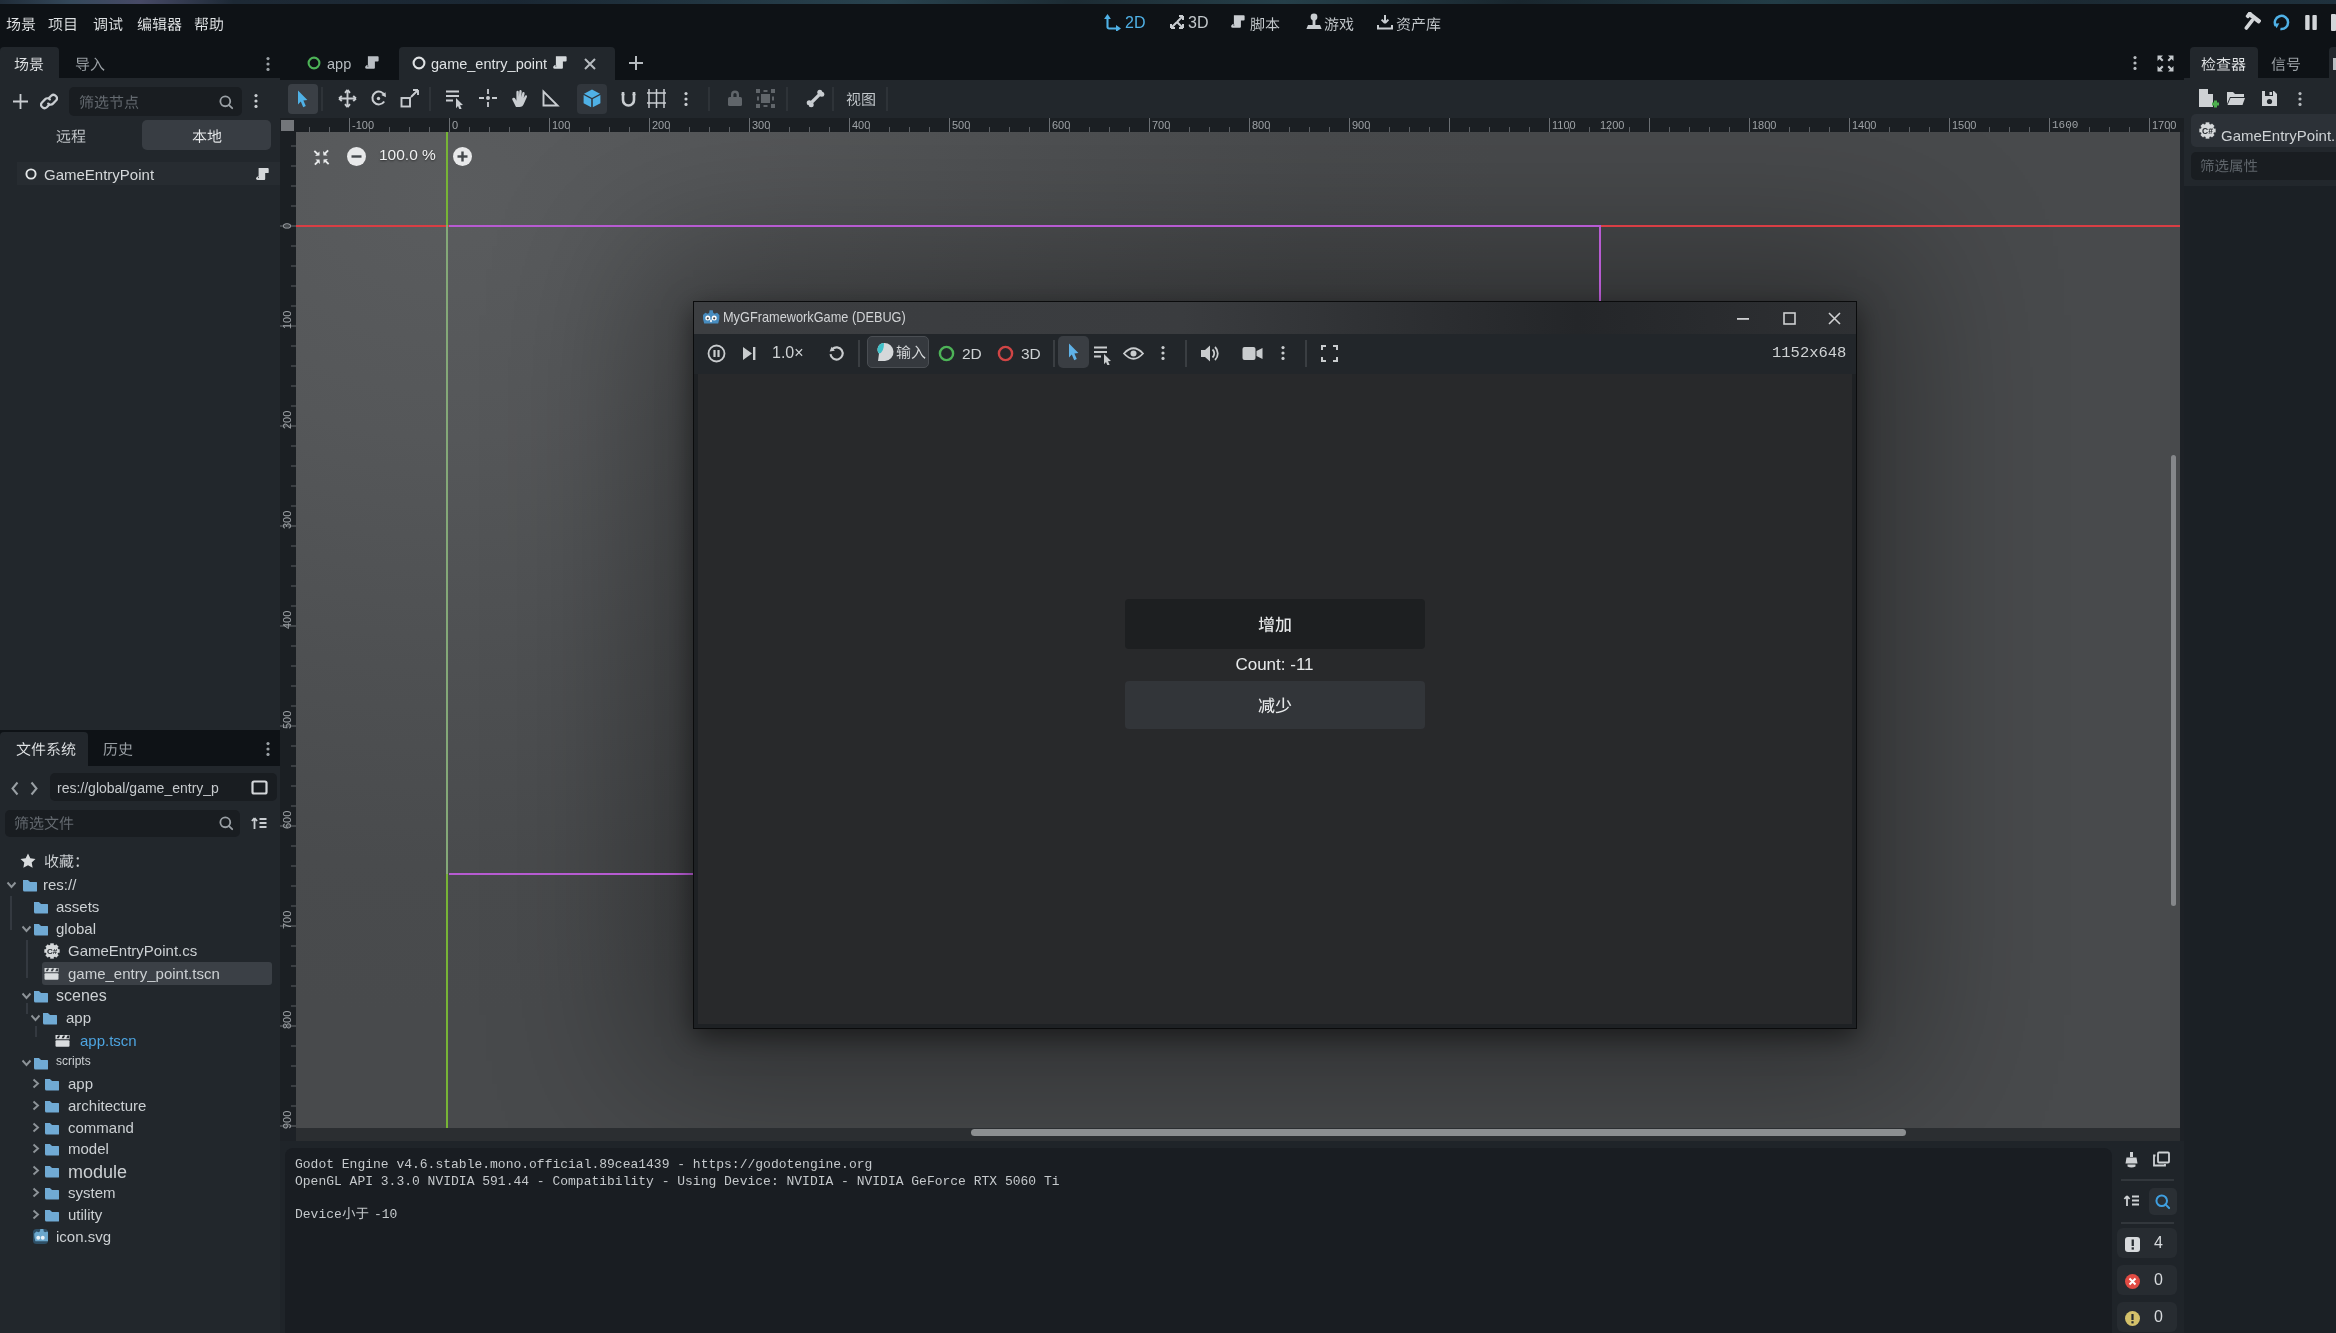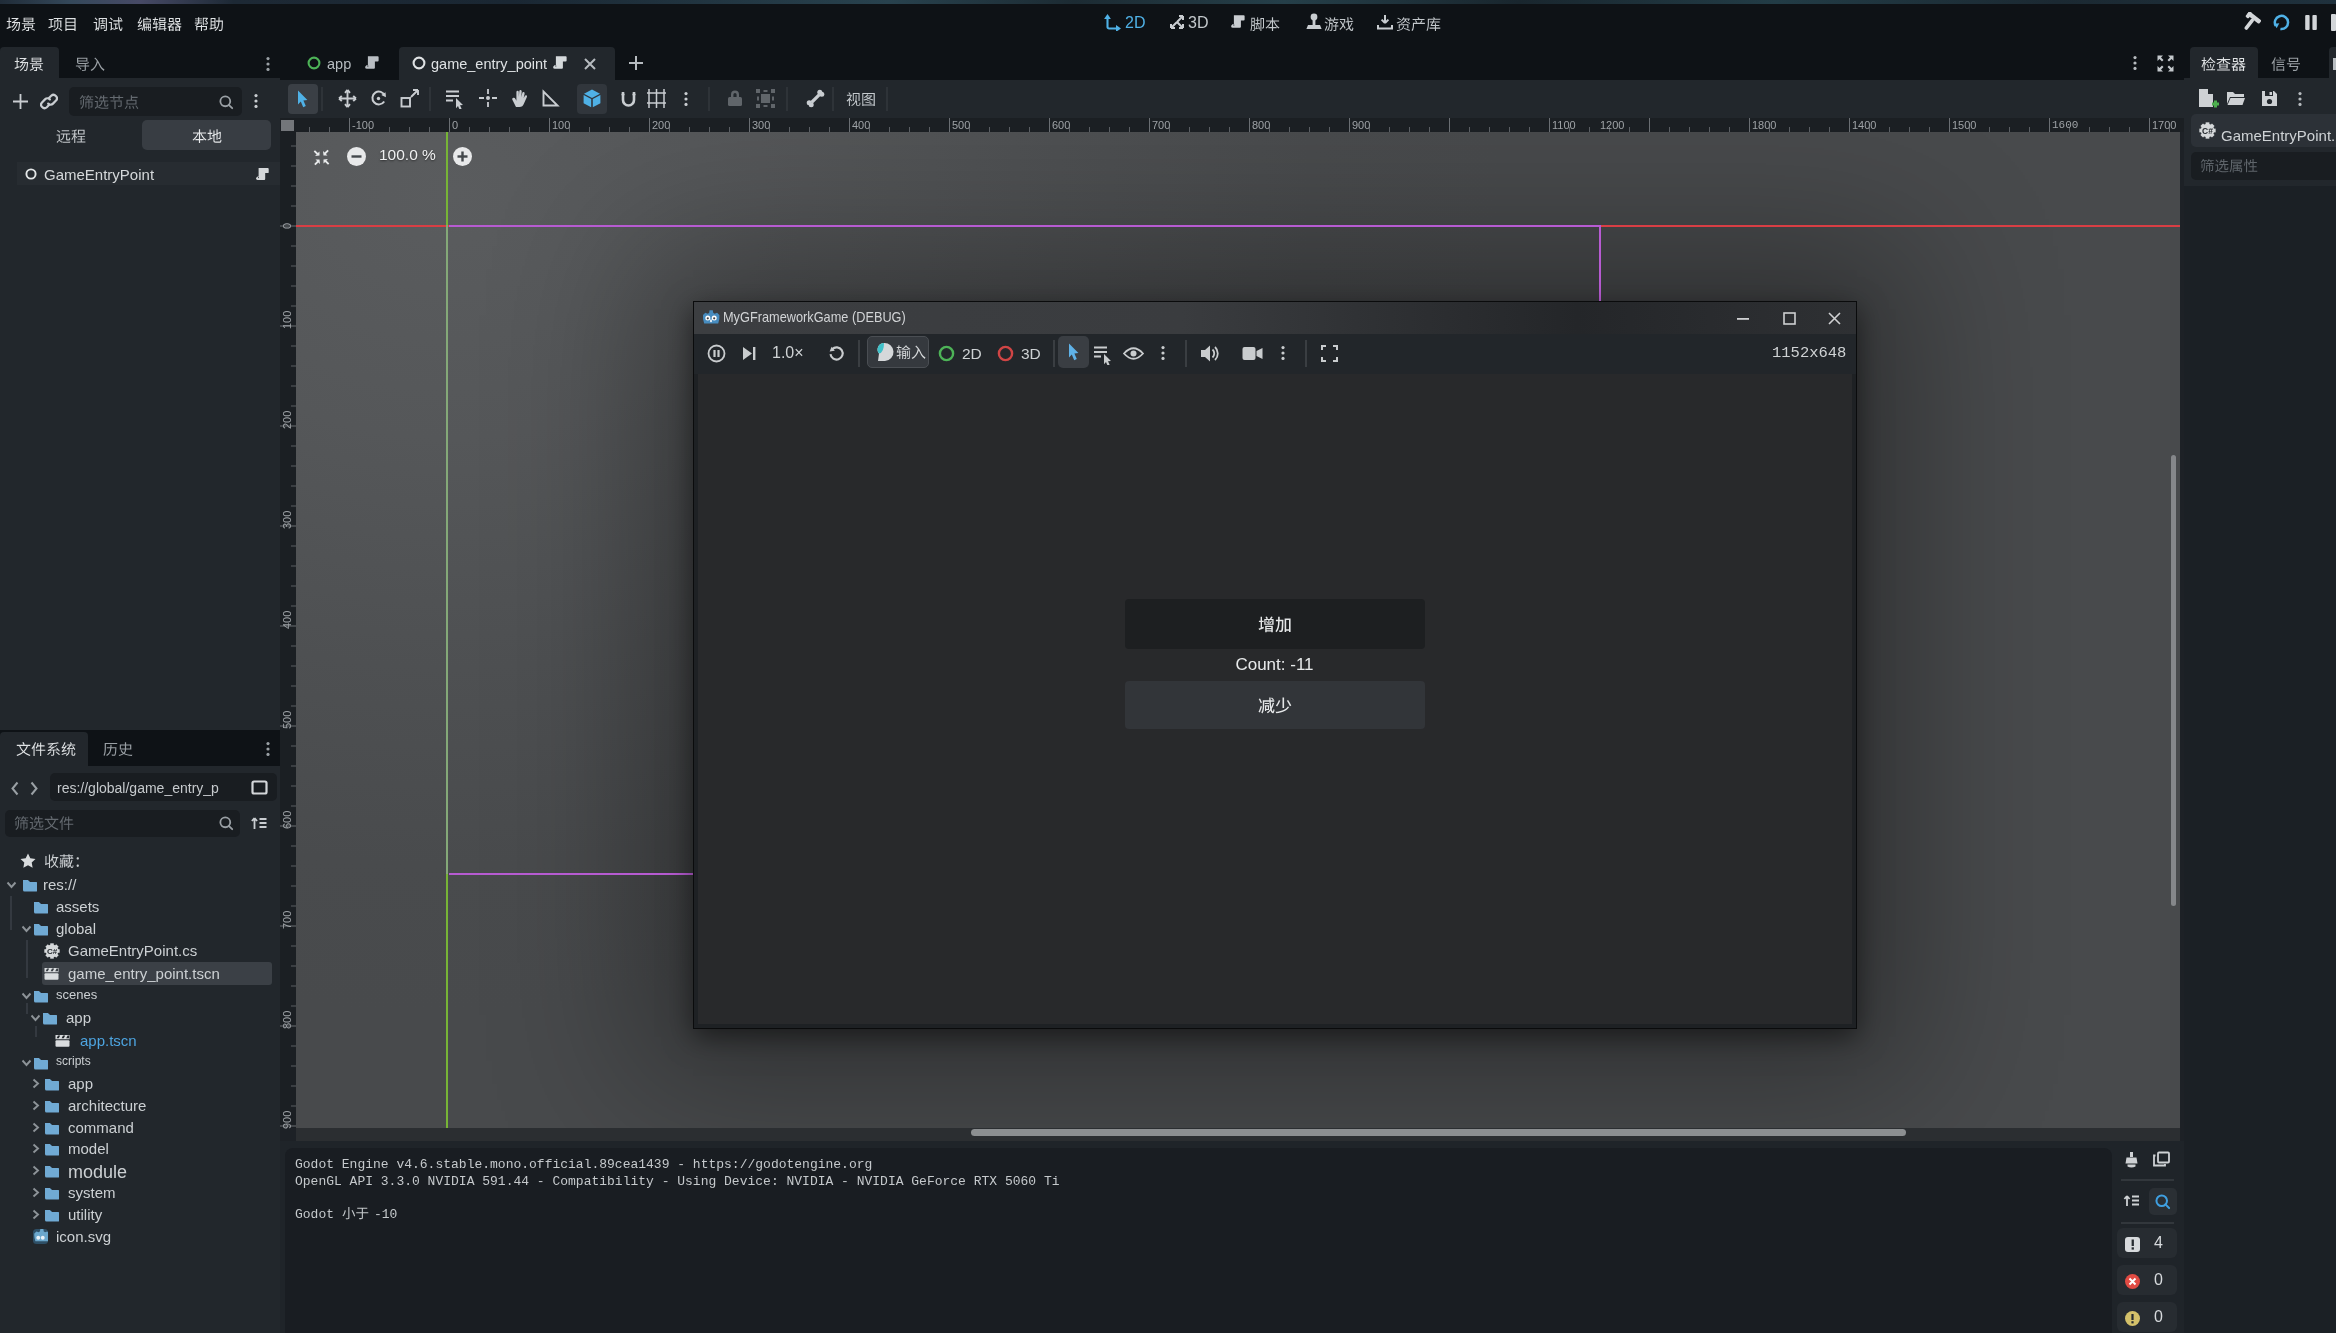--- a/index.html
+++ b/index.html
@@ -231,21 +231,21 @@
       <rect x="0.5" y="7.2" width="14.0" height="6.6" rx="1.0"></rect>
     </g>
   </svg>
 <div style="position:absolute;left:68px;top:965.5px;font-family:'Liberation Sans',sans-serif;font-size:15px;color:#ccd0d3;white-space:pre;line-height:1;transform:translateZ(0);">game_entry_point.tscn</div>
 <svg style="position:absolute;left:21px;top:989.5px;" width="11" height="11" viewBox="0 0 11 11">
     <path d="M1.5 3.5 L5.5 8 L9.5 3.5" stroke="#8d9398" stroke-width="1.9" fill="none"></path>
   </svg>
 <svg style="position:absolute;left:33px;top:987.5px;" width="15" height="15" viewBox="0 0 15 15">
     <path fill="#70aad4" d="M1 3.0 h4.95 l2.1 2.1 h6.0 q1.5 0 1.5 1.5 v6.3 q0 1.5 -1.5 1.5 h-11.55 q-1.5 0 -1.5 -1.5 z"></path>
   </svg>
-<div style="position:absolute;left:56px;top:987.5px;font-family:'Liberation Sans',sans-serif;font-size:13px;color:#ccd0d3;white-space:pre;line-height:1;transform:translateZ(0);">scenes</div>
+<div style="position:absolute;left:56px;top:987.5px;font-family:'Liberation Sans',sans-serif;font-size:16px;color:#ccd0d3;white-space:pre;line-height:1;transform:translateZ(0);">scenes</div>
 <svg style="position:absolute;left:30px;top:1012.0px;" width="11" height="11" viewBox="0 0 11 11">
     <path d="M1.5 3.5 L5.5 8 L9.5 3.5" stroke="#8d9398" stroke-width="1.9" fill="none"></path>
   </svg>
 <svg style="position:absolute;left:42px;top:1010.0px;" width="15" height="15" viewBox="0 0 15 15">
     <path fill="#70aad4" d="M1 3.0 h4.95 l2.1 2.1 h6.0 q1.5 0 1.5 1.5 v6.3 q0 1.5 -1.5 1.5 h-11.55 q-1.5 0 -1.5 -1.5 z"></path>
   </svg>
 <div style="position:absolute;left:66px;top:1010.0px;font-family:'Liberation Sans',sans-serif;font-size:15px;color:#ccd0d3;white-space:pre;line-height:1;transform:translateZ(0);">app</div>
 <svg style="position:absolute;left:55px;top:1032.5px;" width="15" height="15" viewBox="0 0 15 15">
     <g fill="#d9dcde">
       <path d="M0.5 2.0 h14.0 v4.2 h-14.0 z M3.0 2.6 l2.2 0 l-1.4 2.6 l-2.2 0 z M8.0 2.6 l2.2 0 l-1.4 2.6 l-2.2 0 z M12.6 2.6 l1.4 0 l0 2.6 l-2.8 0 z" fill-rule="evenodd"></path>
@@ -797,21 +797,21 @@
 <div style="position:absolute;left:1125px;top:681px;width:300px;height:48px;background:#323539;border-radius:4px;"></div>
 <svg style="position:absolute;left:1258.0px;top:694.1px;overflow:visible" width="34" height="24">
     <path transform="translate(0,17.9)" d="M13.0 -13.6C13.7 -13.0 14.6 -12.2 15.0 -11.7L16.0 -12.5C15.5 -13.0 14.6 -13.8 13.9 -14.3ZM6.8 -9.0V-7.8H11.0V-9.0ZM0.7 -13.0C1.5 -11.6 2.3 -9.8 2.7 -8.7L4.0 -9.3C3.6 -10.4 2.8 -12.2 2.0 -13.5ZM0.5 -0.1 1.9 0.5C2.6 -1.2 3.4 -3.4 4.0 -5.4L2.7 -6.0C2.1 -3.9 1.2 -1.5 0.5 -0.1ZM7.0 -6.7V-0.9H8.2V-1.8H11.0V-6.7ZM8.2 -5.4H9.9V-3.0H8.2ZM11.2 -14.3 11.3 -11.6H4.8V-7.0C4.8 -4.7 4.7 -1.6 3.3 0.6C3.6 0.8 4.2 1.2 4.5 1.5C6.0 -0.9 6.2 -4.5 6.2 -7.0V-10.2H11.4C11.5 -7.4 11.8 -4.9 12.2 -3.0C11.3 -1.6 10.1 -0.5 8.8 0.4C9.1 0.6 9.7 1.1 9.9 1.4C10.9 0.6 11.8 -0.3 12.6 -1.3C13.1 0.4 13.9 1.4 14.9 1.4C15.5 1.5 16.2 0.7 16.6 -2.2C16.3 -2.3 15.7 -2.6 15.5 -2.9C15.3 -1.3 15.1 -0.3 14.9 -0.4C14.4 -0.4 14.0 -1.3 13.7 -2.8C14.7 -4.5 15.5 -6.5 16.1 -8.8L14.7 -9.1C14.3 -7.6 13.9 -6.2 13.3 -4.9C13.1 -6.4 12.9 -8.2 12.8 -10.2H16.3V-11.6H12.7C12.7 -12.5 12.6 -13.4 12.6 -14.3Z M20.8 -11.7C20.1 -9.8 19.0 -7.7 17.8 -6.3C18.2 -6.1 18.9 -5.7 19.2 -5.5C20.3 -7.0 21.5 -9.2 22.3 -11.3ZM28.8 -11.1C29.9 -9.4 31.3 -7.1 31.9 -5.6L33.3 -6.4C32.6 -7.9 31.2 -10.1 30.1 -11.8ZM29.8 -5.5C27.6 -2.1 23.3 -0.7 17.5 -0.1C17.8 0.3 18.1 0.9 18.3 1.4C24.3 0.7 28.9 -1.0 31.2 -4.9ZM24.5 -14.3V-3.8H26.1V-14.3Z" fill="#e4e6e7"></path>
   </svg>
 <div style="position:absolute;left:296px;top:1128px;width:1884px;height:13px;background:#2b2e31;"></div>
 <div style="position:absolute;left:971px;top:1129px;width:935px;height:7px;background:#8c8f91;border-radius:3.5px;"></div>
 <div style="position:absolute;left:280px;top:1141px;width:1904px;height:192px;background:#1f2429;"></div>
 <div style="position:absolute;left:285px;top:1148px;width:1827px;height:185px;background:#191d22;border-radius:8px 8px 0 0;"></div>
 <div style="position:absolute;left:295px;top:1158px;font-family:'Liberation Mono',sans-serif;font-size:13px;color:#c5c9cc;white-space:pre;line-height:1;transform:translateZ(0);">Godot Engine v4.6.stable.mono.official.89cea1439 - https://godotengine.org</div>
 <div style="position:absolute;left:295px;top:1174.5px;font-family:'Liberation Mono',sans-serif;font-size:13px;color:#c5c9cc;white-space:pre;line-height:1;transform:translateZ(0);">OpenGL API 3.3.0 NVIDIA 591.44 - Compatibility - Using Device: NVIDIA - NVIDIA GeForce RTX 5060 Ti</div>
-<div style="position:absolute;left:295px;top:1208px;font-family:'Liberation Mono',sans-serif;font-size:13px;color:#c5c9cc;white-space:pre;line-height:1;transform:translateZ(0);">Godot</div>
+<div style="position:absolute;left:295px;top:1208px;font-family:'Liberation Mono',sans-serif;font-size:13px;color:#c5c9cc;white-space:pre;line-height:1;transform:translateZ(0);">Device</div>
 <svg style="position:absolute;left:342.0px;top:1203.8px;overflow:visible" width="27" height="19">
     <path transform="translate(0,14.2)" d="M6.3 -11.2V-0.3C6.3 -0.1 6.2 0.0 5.9 0.0C5.6 0.1 4.6 0.1 3.6 0.0C3.8 0.3 4.0 0.8 4.1 1.1C5.3 1.1 6.2 1.1 6.7 0.9C7.2 0.7 7.4 0.4 7.4 -0.3V-11.2ZM9.5 -7.7C10.7 -5.8 11.8 -3.2 12.1 -1.6L13.2 -2.1C12.8 -3.7 11.7 -6.2 10.5 -8.1ZM2.7 -8.0C2.4 -6.2 1.6 -3.8 0.4 -2.4C0.7 -2.3 1.2 -2.0 1.4 -1.9C2.6 -3.4 3.4 -5.8 3.9 -7.8Z M15.2 -10.4V-9.4H19.8V-6.0H14.2V-4.9H19.8V-0.4C19.8 -0.1 19.7 -0.0 19.4 -0.0C19.1 -0.0 18.1 -0.0 17.0 -0.1C17.2 0.2 17.3 0.7 17.4 1.0C18.8 1.0 19.7 1.0 20.2 0.8C20.7 0.7 20.9 0.3 20.9 -0.4V-4.9H26.3V-6.0H20.9V-9.4H25.3V-10.4Z" fill="#c5c9cc"></path>
   </svg>
 <div style="position:absolute;left:374px;top:1208px;font-family:'Liberation Mono',sans-serif;font-size:13px;color:#c5c9cc;white-space:pre;line-height:1;transform:translateZ(0);">-10</div>
 <svg style="position:absolute;left:2124px;top:1151px;" width="15" height="18" viewBox="0 0 15 18">
     <g fill="#ced1d4">
       <rect x="6" y="1" width="3" height="5"></rect>
       <path d="M2.5 6.5 h10 l1 6 h-12 z"></path>
       <path d="M3.5 13.5 h8 v2 q-4 2-8 0 z"></path>
     </g>

